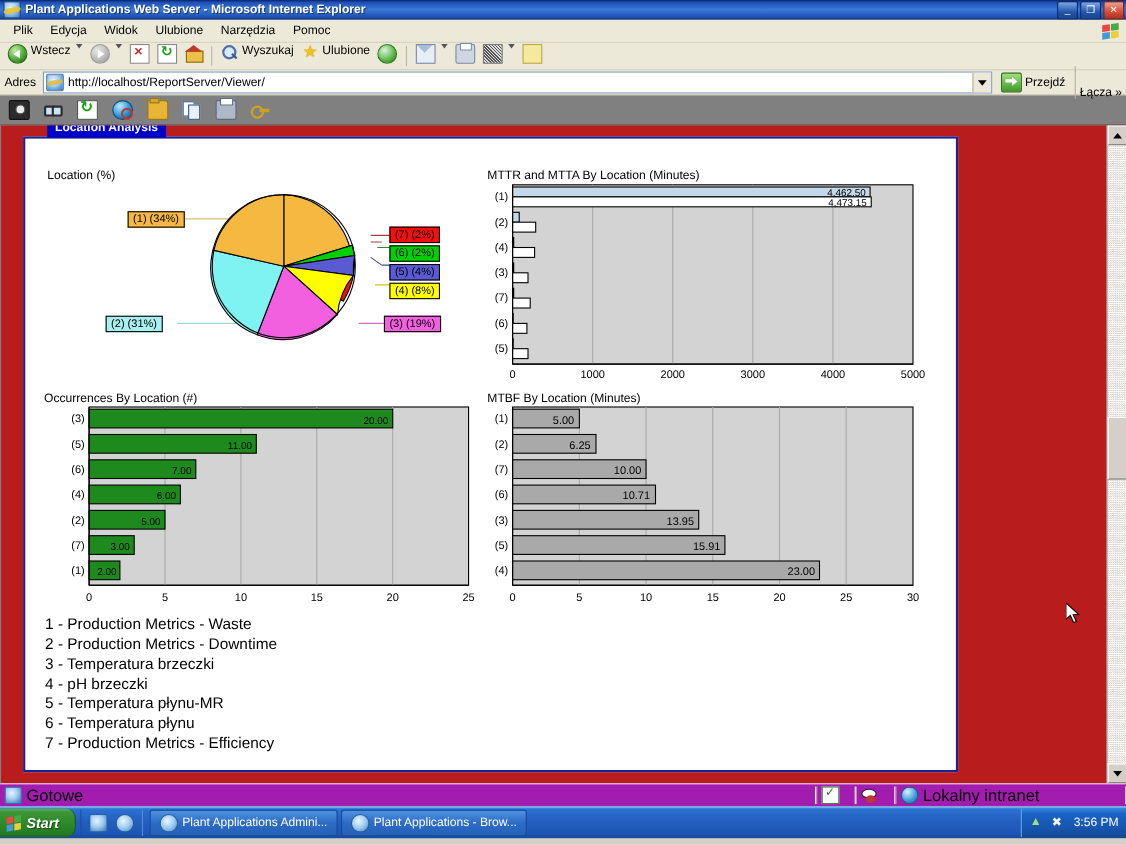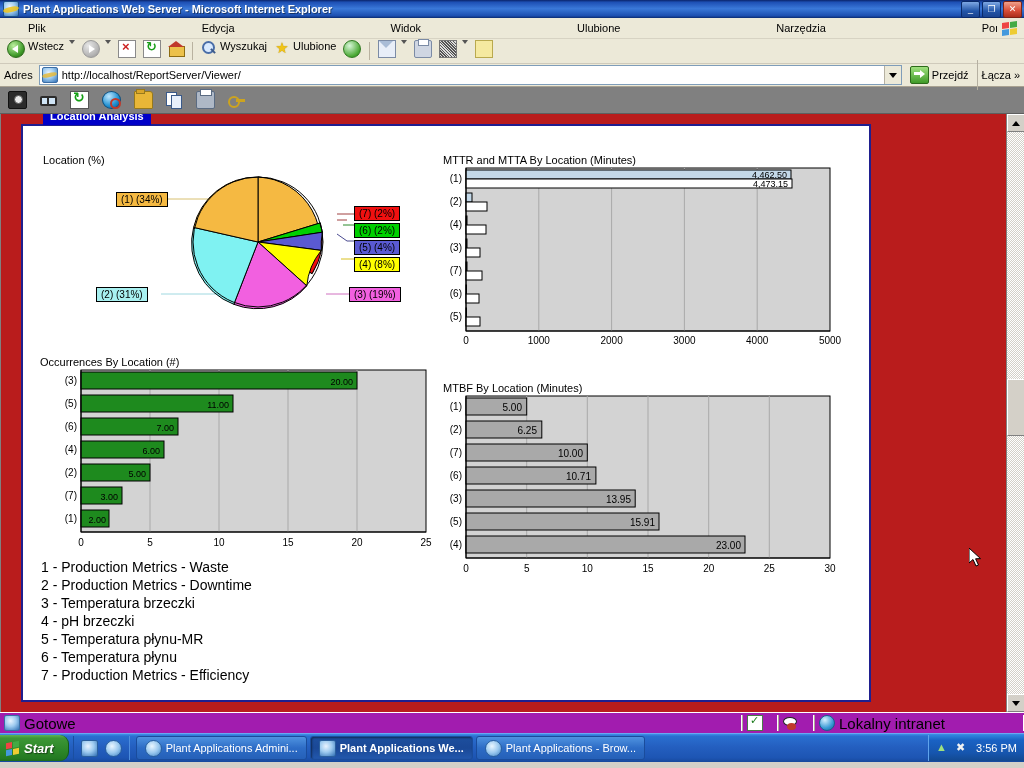--- a/index.html
+++ b/index.html
@@ -33,21 +33,21 @@
   .winbtn{
     width:17px;height:15px;border:1px solid #0a2a6a;border-radius:2px;
     background:linear-gradient(to bottom,#7ea8e4,#2255a8 60%,#1b4490);
     color:#fff;font-size:9px;font-family:"Liberation Sans",sans-serif;
     display:flex;align-items:center;justify-content:center;line-height:1;
   }
   .winbtn.close{background:linear-gradient(to bottom,#f0a08c,#d9503a 55%,#ac2f1c);border-color:#7d2415;}
   
   #menubar{
     height:20px;background:#ece9d8;border-bottom:1px solid #d7d3c3;
-    display:flex;align-items:center;padding-left:20px;position:relative;justify-content:space-between;
+    display:flex;align-items:center;padding-left:4px;position:relative;
   }
   #menubar .mi{padding:2px 8px;font-size:11px;color:#000;white-space:nowrap;}
   #menubar .winflag{
     position:absolute;right:3px;top:1px;width:24px;height:18px;
     background:#ece9d8;display:flex;align-items:center;justify-content:center;
   }
   .flagpane{display:grid;grid-template-columns:7px 7px;grid-template-rows:6px 6px;gap:1px;transform:skewY(-8deg);}
   .fp1{background:#e44}.fp2{background:#4a4}.fp3{background:#49d}.fp4{background:#ec3}
   
   #toolbar{
@@ -103,21 +103,21 @@
     display:flex;align-items:center;justify-content:center;margin-left:auto;
   }
   .addrdrop .carat{border-top-color:#000;border-left-width:4px;border-right-width:4px;border-top-width:5px;margin:0;}
   .gobtn{display:flex;align-items:center;gap:3px;padding:0 5px;height:20px;font-size:11px;white-space:nowrap;}
   .goarrow{
     width:17px;height:16px;background:linear-gradient(to bottom,#9fe07e,#3f9a28);
     border:1px solid #2c6b1a;border-radius:2px;position:relative;
   }
   .goarrow:after{content:"";position:absolute;left:3px;top:5px;width:7px;height:3px;background:#fff;}
   .goarrow:before{content:"";position:absolute;right:3px;top:3px;border-top:4px solid transparent;border-bottom:4px solid transparent;border-left:5px solid #fff;}
-  .linksbtn{display:flex;align-items:center;gap:3px;padding:0 4px;font-size:11px;border-left:1px solid #b5b0a1;height:30px;white-space:nowrap;}
+  .linksbtn{display:flex;align-items:flex-end;gap:3px;padding:0 4px;font-size:11px;border-left:1px solid #b5b0a1;height:30px;white-space:nowrap;}
   
   #appheader{
     height:26px;background:#808080;display:flex;align-items:center;
     padding:0 8px 0 8px;border-bottom:1px solid #5e5e5e;
   }
   #appheader .title{color:#fff;font-weight:bold;font-size:14px;flex:1 1 auto;text-shadow:1px 1px 0 rgba(0,0,0,.4);}
   #appheader .icons{display:flex;align-items:center;gap:13px;}
   .hic{width:17px;height:16px;position:relative;display:inline-block;}
   .hic-camera{background:#2b2b2b;border-radius:2px;border:1px solid #111;}
   .hic-camera:after{content:"";position:absolute;left:5px;top:3px;width:7px;height:7px;border-radius:50%;background:#eaeaea;border:1px solid #555;}
@@ -482,21 +482,21 @@
           <text x="191" y="52" text-anchor="end">11.00</text>
           <text x="136" y="75" text-anchor="end">7.00</text>
           <text x="122" y="98" text-anchor="end">6.00</text>
           <text x="108" y="121" text-anchor="end">5.00</text>
           <text x="80" y="144" text-anchor="end">3.00</text>
           <text x="68" y="167" text-anchor="end">2.00</text>
         </g>
       </svg>
     </div>
 
-    <div style="position:absolute;left:419px;top:230px;width:410px;height:200px;margin-top:26px;">
+    <div style="position:absolute;left:419px;top:230px;width:410px;height:200px;">
       <div class="chart-title" style="position:absolute;left:1px;top:0;">MTBF By Location (Minutes)</div>
       <svg width="410" height="200" style="position:absolute;left:0;top:0;">
         <rect x="24" y="14" width="364" height="162" fill="#D3D3D3" stroke="#000" stroke-width="1"></rect>
         <line x1="84.7" y1="14" x2="84.7" y2="176" stroke="#a9a9a9"></line>
         <line x1="145.3" y1="14" x2="145.3" y2="176" stroke="#a9a9a9"></line>
         <line x1="206" y1="14" x2="206" y2="176" stroke="#a9a9a9"></line>
         <line x1="266.7" y1="14" x2="266.7" y2="176" stroke="#a9a9a9"></line>
         <line x1="327.3" y1="14" x2="327.3" y2="176" stroke="#a9a9a9"></line>
         <rect x="24" y="16" width="60.7" height="17" fill="#A9A9A9" stroke="#000"></rect>
         <rect x="24" y="39" width="75.8" height="17" fill="#A9A9A9" stroke="#000"></rect>
@@ -591,24 +591,20 @@
   </div>
   <div class="qlaunch">
     <span class="qic qic-ie"></span>
     <span class="qic qic-e2"></span>
   </div>
   <div class="tbtns">
     <div class="tbtn">
       <span class="qic qic-e2"></span>
       <span class="tlabel">Plant Applications Admini...</span>
     </div>
-    <div class="tbtn active">
-      <span class="qic qic-ie"></span>
-      <span class="tlabel">Plant Applications We...</span>
-    </div>
     <div class="tbtn">
       <span class="qic qic-e2"></span>
       <span class="tlabel">Plant Applications - Brow...</span>
     </div>
   </div>
   <div class="tray">
     <span class="trayic tray-lang">▲</span>
     <span class="trayic tray-x">✖</span>
     <span>3:56 PM</span>
   </div>

